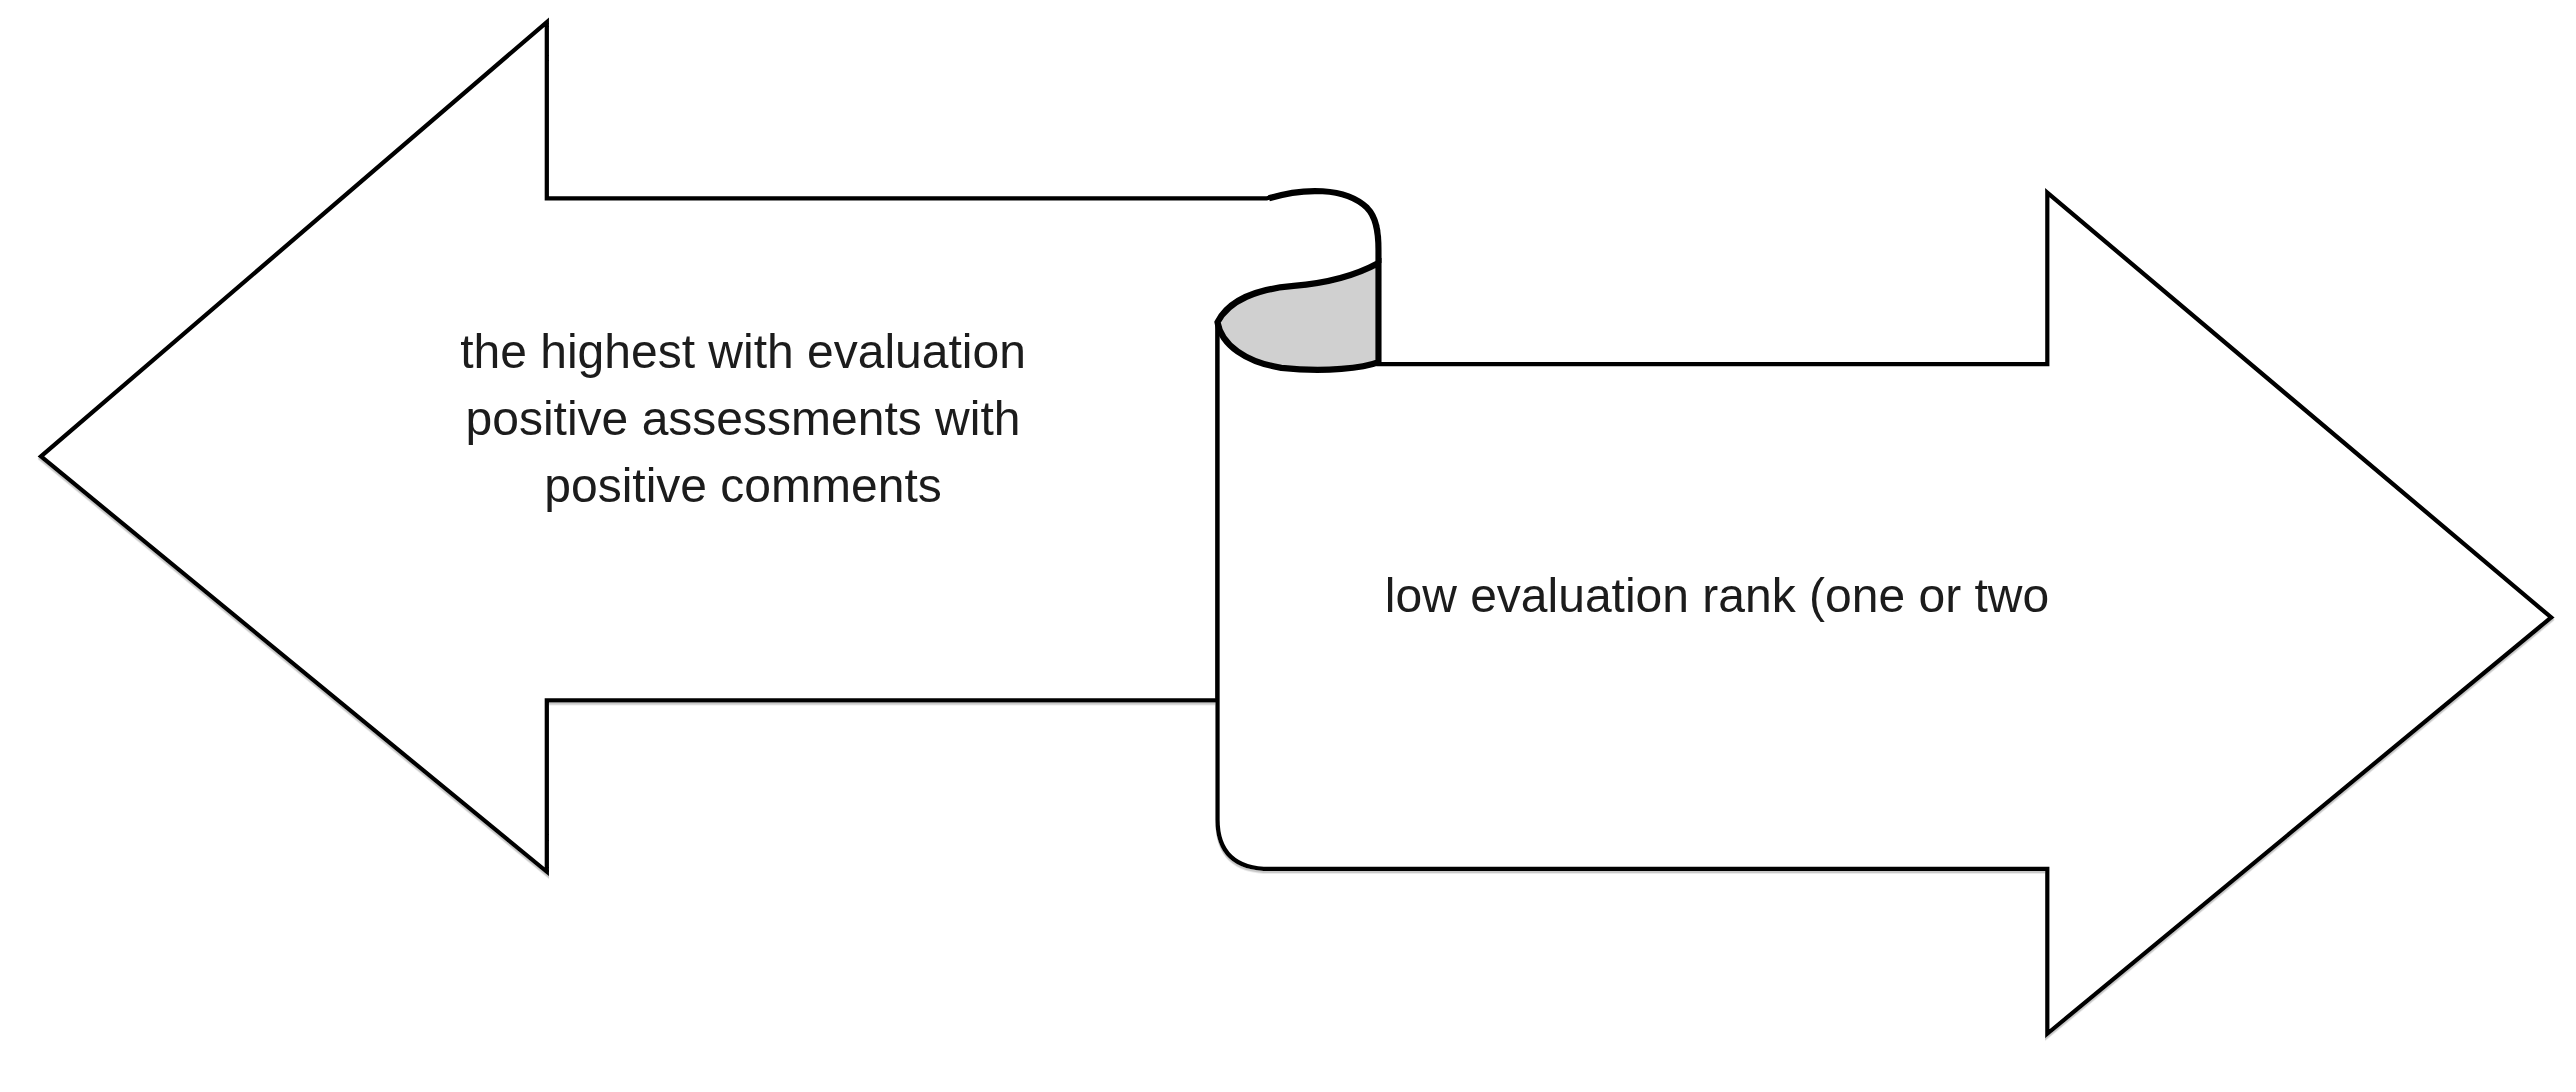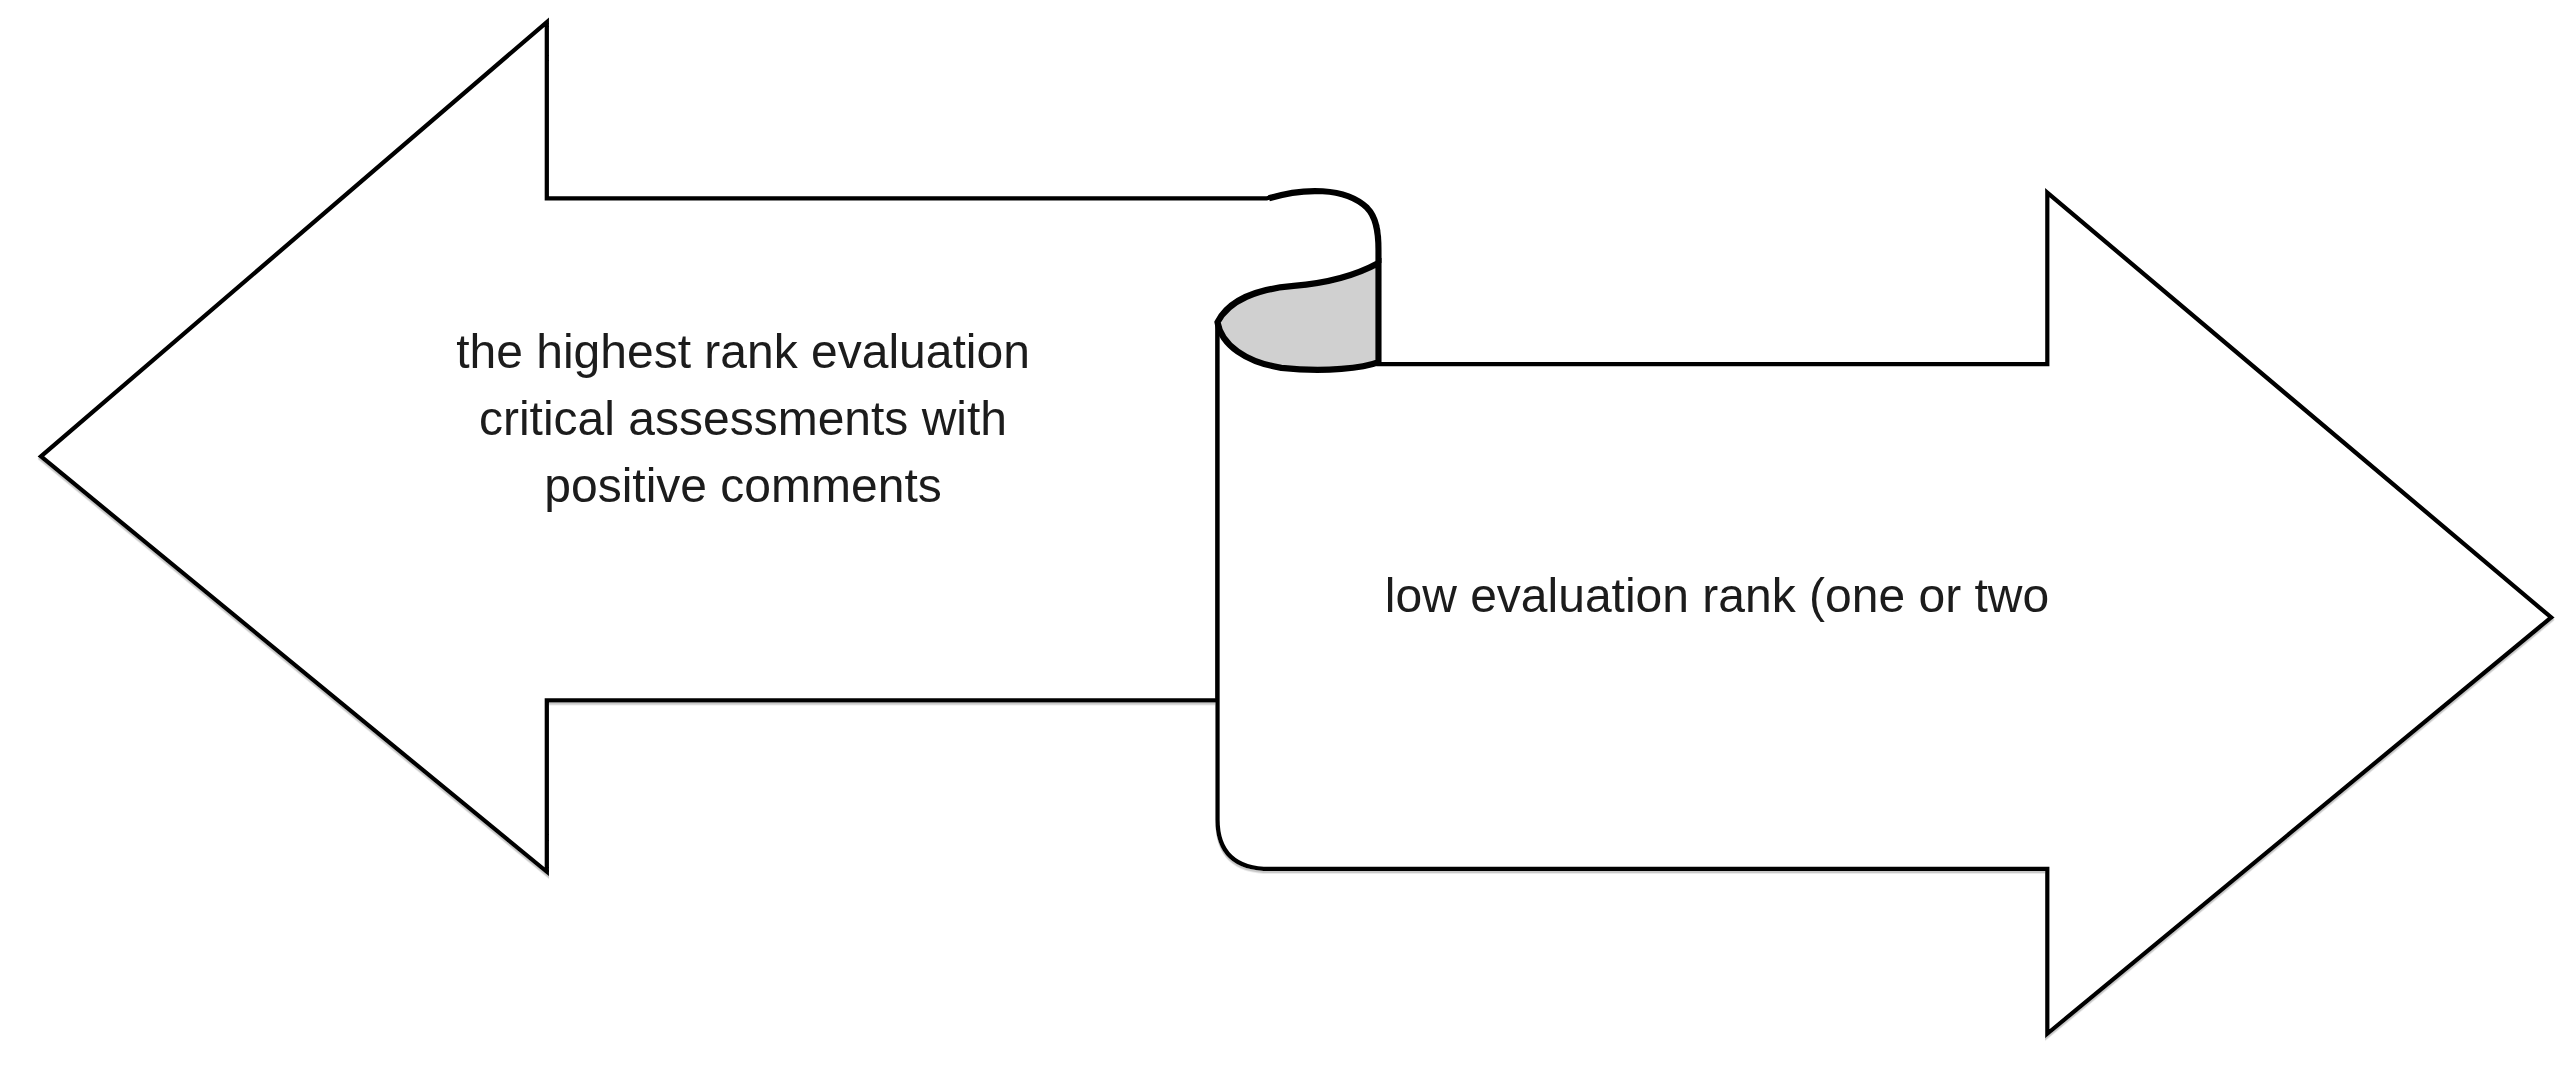--- a/index.html
+++ b/index.html
@@ -94,22 +94,22 @@
                C 1290,315 1320,303 1358,300
                C 1395,297 1425,288 1447,276
                L 1447,380
                C 1432,386 1392,391 1345,386
                C 1308,380 1282,362 1278,338
                Z" fill="#d0d0d0"></path>
     </g>
   </svg>
 
   <div class="arrow-label label-left">
-    <span class="line">the highest rank evaluation</span>
-    <span class="line">critical assessments with</span>
+    <span class="line">the highest with evaluation</span>
+    <span class="line">positive assessments with</span>
     <span class="line">positive comments</span>
   </div>
 
   <div class="arrow-label label-right">
     <span class="line">low evaluation rank (one or two</span>
   </div>
 
 </div>
 
 

